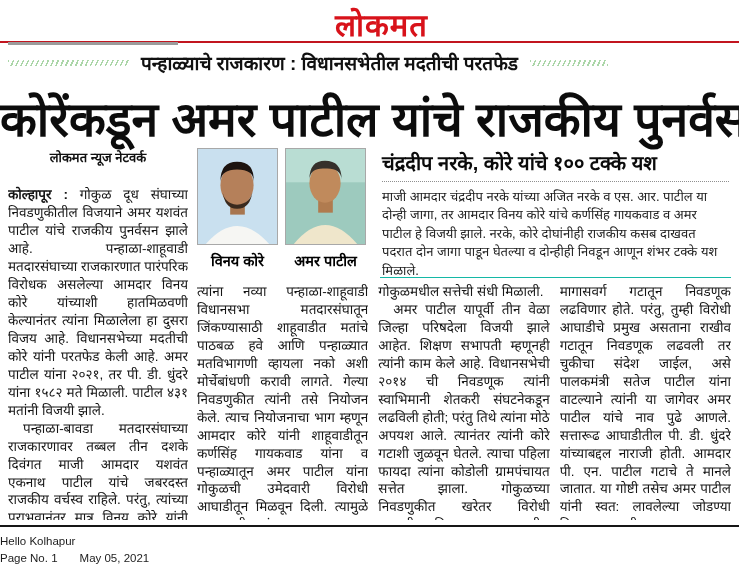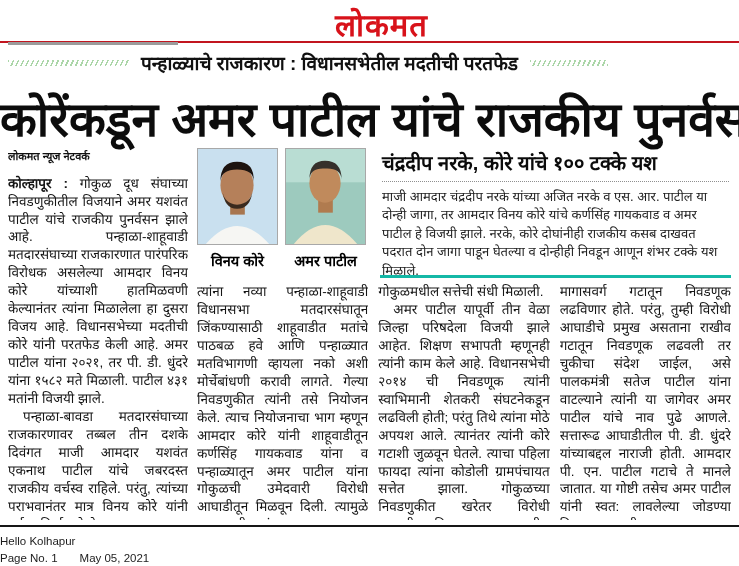--- a/index.html
+++ b/index.html
@@ -24,34 +24,34 @@
   .kicker-text { font-size:19px; font-weight:bold; color:#101010; white-space:nowrap; }
 
   
   .headline { height:52px; font-size:48px; font-weight:bold; color:#0c0c0c;
               text-align:center; line-height:52px; white-space:nowrap;margin-top:16px; }
 
   
   .body-area { display:flex; height:374px; padding:2px 8px 0 8px; overflow:hidden; }
   .coltext { font-size:13.5px; line-height:1.33; text-align:justify; color:#151515; }
   .col1 { flex:0 0 180px; width:180px; margin-right:9px; overflow:hidden; }
-  .byline { font-weight:bold; font-size:11px; margin:1px 0 11px 0; color:#111; }
+  .byline { text-align:center; font-weight:bold; font-size:13px; margin:1px 0 20px 0; color:#111; }
   .lead-word { font-weight:bold; }
   .indent { text-indent:15px; }
 
   .right-area { flex:1; display:flex; flex-direction:column; overflow:hidden; }
   .top-row { display:flex; height:130px; margin-bottom:5px; }
 
   .photos { flex:0 0 170px; width:170px; display:flex; gap:7px; }
   .photo-fig { width:81px; }
   .photo-frame { width:81px; height:97px; border:1px solid #a8a8a8; background:#dfe9ef; }
   .photo-frame svg { display:block; width:100%; height:100%; }
   .photo-caption { text-align:center; font-weight:bold; font-size:14.5px; margin-top:5px; color:#000000; }
 
-  .infobox { flex:1; margin-left:13px; border-bottom:3px solid #14b8a6; padding:1px 2px 6px 2px; overflow:hidden; }
+  .infobox { flex:1; margin-left:13px; border-bottom:1px solid #14b8a6; padding:1px 2px 6px 2px; overflow:hidden; }
   .infobox-heading { font-size:20px; font-weight:bold; color:#0b0b0b; padding-bottom:5px;
                      border-bottom:1px dotted #8f8f8f; margin-bottom:6px; white-space:nowrap; }
   .infobox-body { font-size:13px; line-height:1.42; color:#222; }
 
   .cols-row { display:flex; gap:10px; flex:1; overflow:hidden; }
   .colN { flex:1; overflow:hidden; }
 
   
   .footer { border-top:2px solid #161616; margin-top:5px; padding-top:6px; text-align:left;
             font-size:11.5px; line-height:1.45; color:#1c1c1c; }

